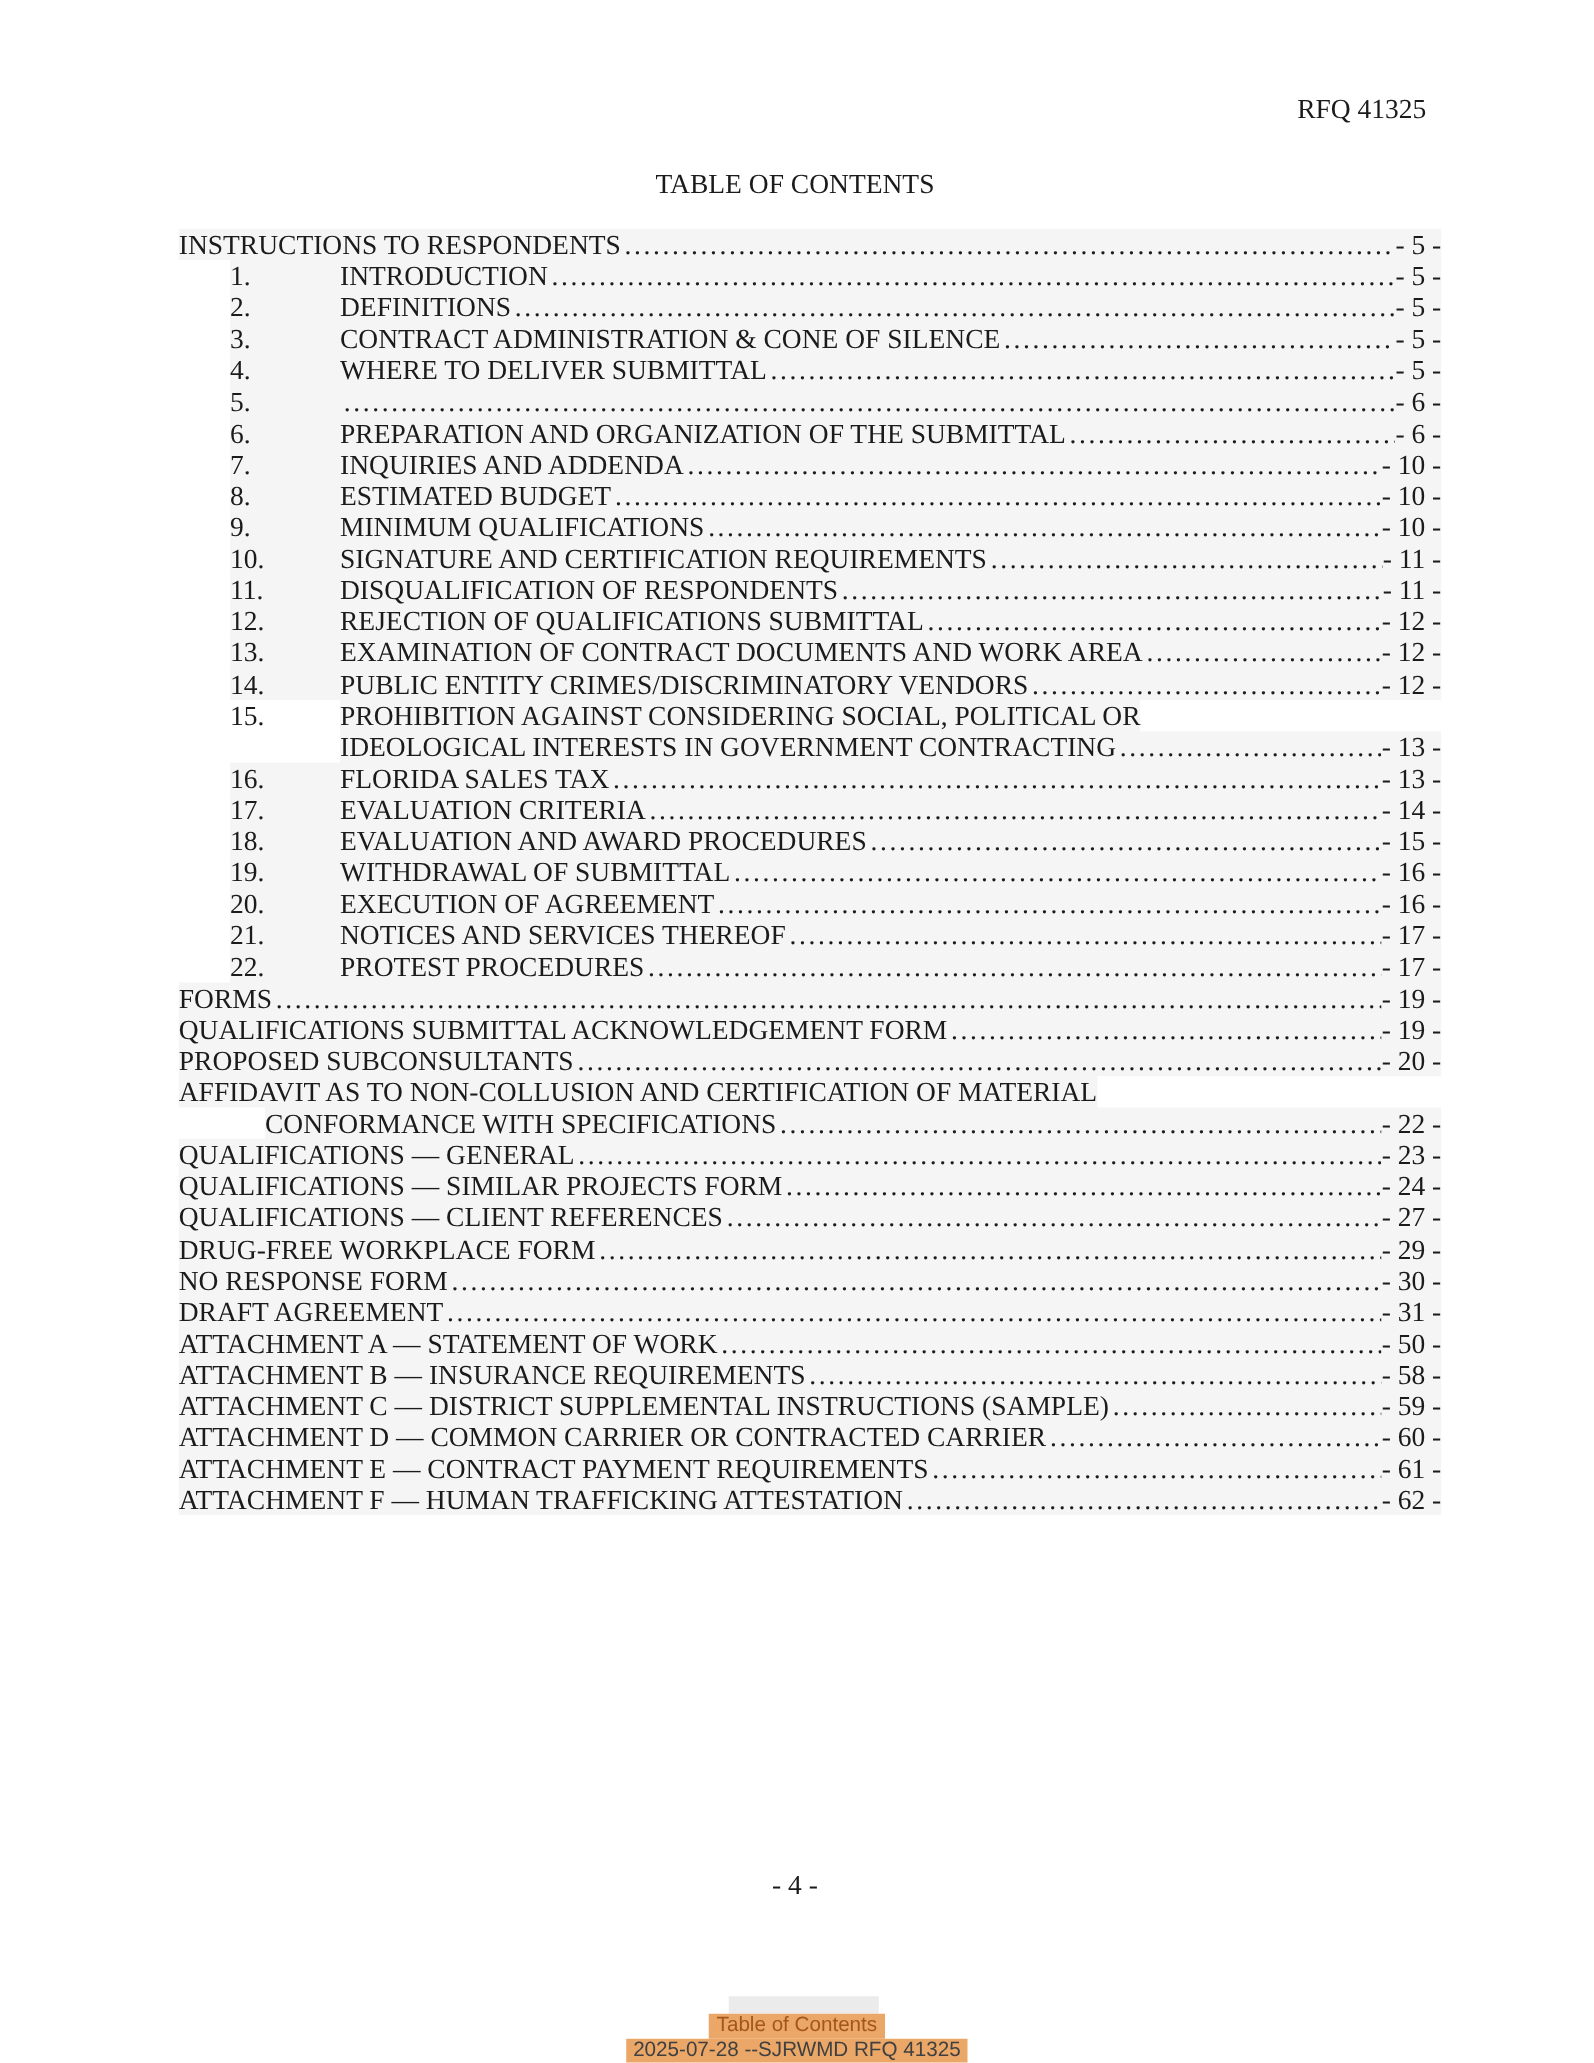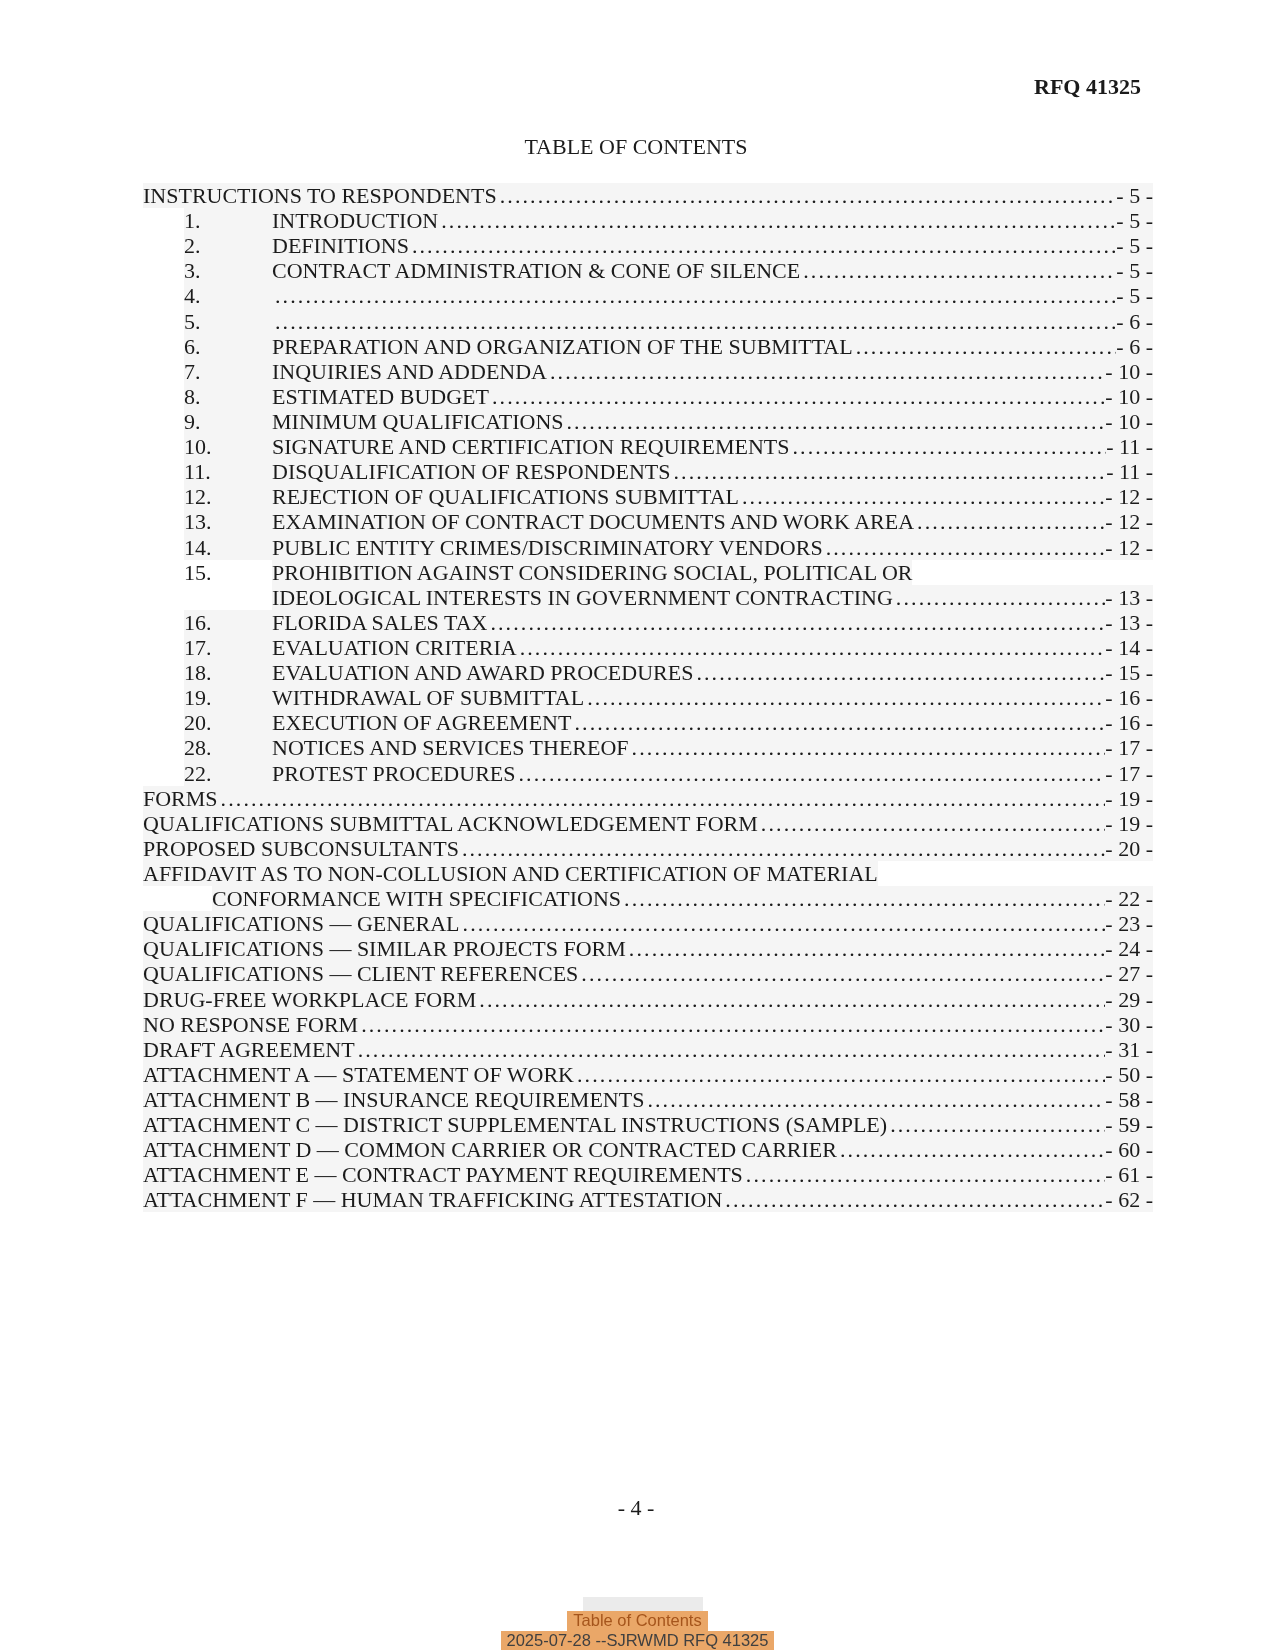--- a/index.html
+++ b/index.html
@@ -8,21 +8,21 @@
     background:#ffffff;
     font-family:"Liberation Serif", serif;
     color:#1b1b1b;
     position:relative;
     overflow:hidden;
   }
   .page { position:absolute; inset:0; }
 
   #header-right {
     position:absolute; top:74px; left:131px; width:1010px;
-    text-align:right; font-size:22px; line-height:25px;font-weight:bold;
+    text-align:right; font-size:22px; line-height:25px;
   }
   #doc-title {
     position:absolute; top:134px; left:131px; width:1010px;
     text-align:center; font-size:22px; line-height:25px;
   }
   #toc {
     position:absolute; top:183px; left:143px; width:1010px;
   }
   .row {
     display:flex; align-items:baseline;
@@ -90,20 +90,21 @@
         <span class="pg">- 5 -</span>
       </div>
       <div class="row ind-num hl">
         <span class="num">3.</span>
         <span class="label">CONTRACT ADMINISTRATION &amp; CONE OF SILENCE</span>
         <span class="dots">............................................................................................................................................................................................................................................................................................................</span>
         <span class="pg">- 5 -</span>
       </div>
       <div class="row ind-num hl">
         <span class="num">4.</span>
+        <span class="label">WHERE TO DELIVER SUBMITTAL</span>
         <span class="dots">............................................................................................................................................................................................................................................................................................................</span>
         <span class="pg">- 5 -</span>
       </div>
       <div class="row ind-num hl">
         <span class="num">5.</span>
         <span class="dots">............................................................................................................................................................................................................................................................................................................</span>
         <span class="pg">- 6 -</span>
       </div>
       <div class="row ind-num hl">
         <span class="num">6.</span>
@@ -192,21 +193,21 @@
         <span class="dots">............................................................................................................................................................................................................................................................................................................</span>
         <span class="pg">- 16 -</span>
       </div>
       <div class="row ind-num hl">
         <span class="num">20.</span>
         <span class="label">EXECUTION OF AGREEMENT</span>
         <span class="dots">............................................................................................................................................................................................................................................................................................................</span>
         <span class="pg">- 16 -</span>
       </div>
       <div class="row ind-num hl">
-        <span class="num">28.</span>
+        <span class="num">21.</span>
         <span class="label">NOTICES AND SERVICES THEREOF</span>
         <span class="dots">............................................................................................................................................................................................................................................................................................................</span>
         <span class="pg">- 17 -</span>
       </div>
       <div class="row ind-num hl">
         <span class="num">22.</span>
         <span class="label">PROTEST PROCEDURES</span>
         <span class="dots">............................................................................................................................................................................................................................................................................................................</span>
         <span class="pg">- 17 -</span>
       </div>

